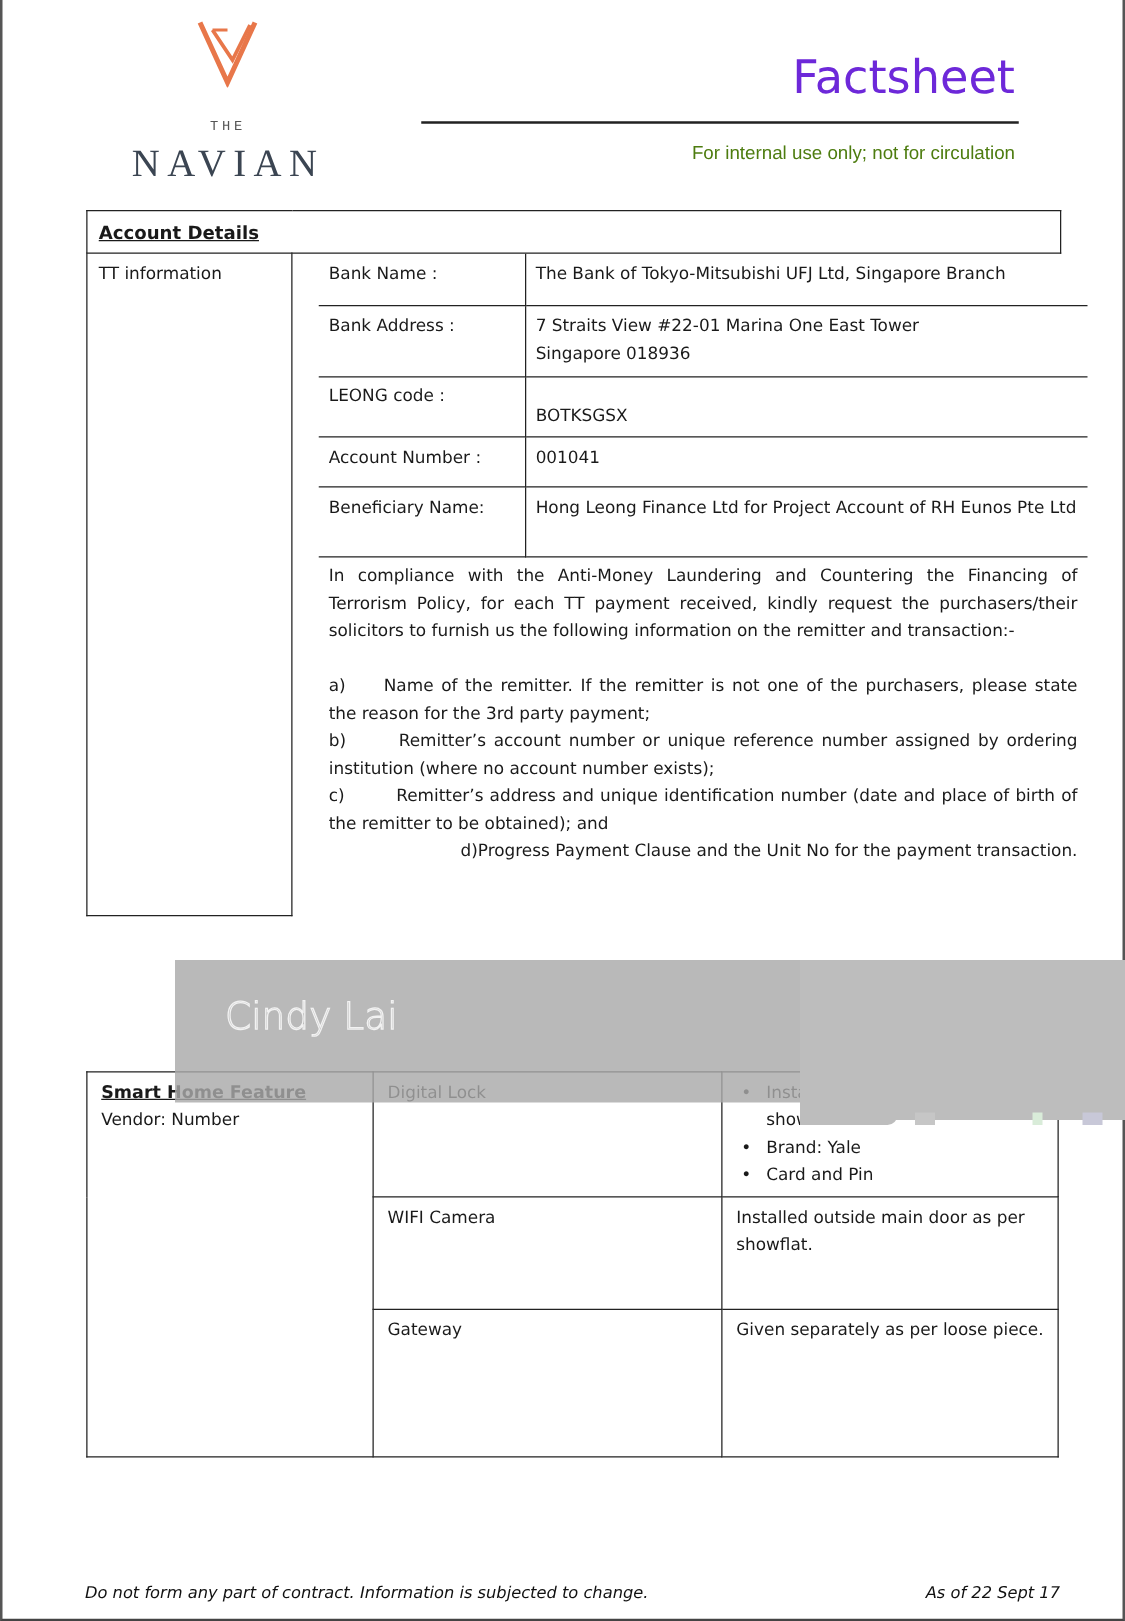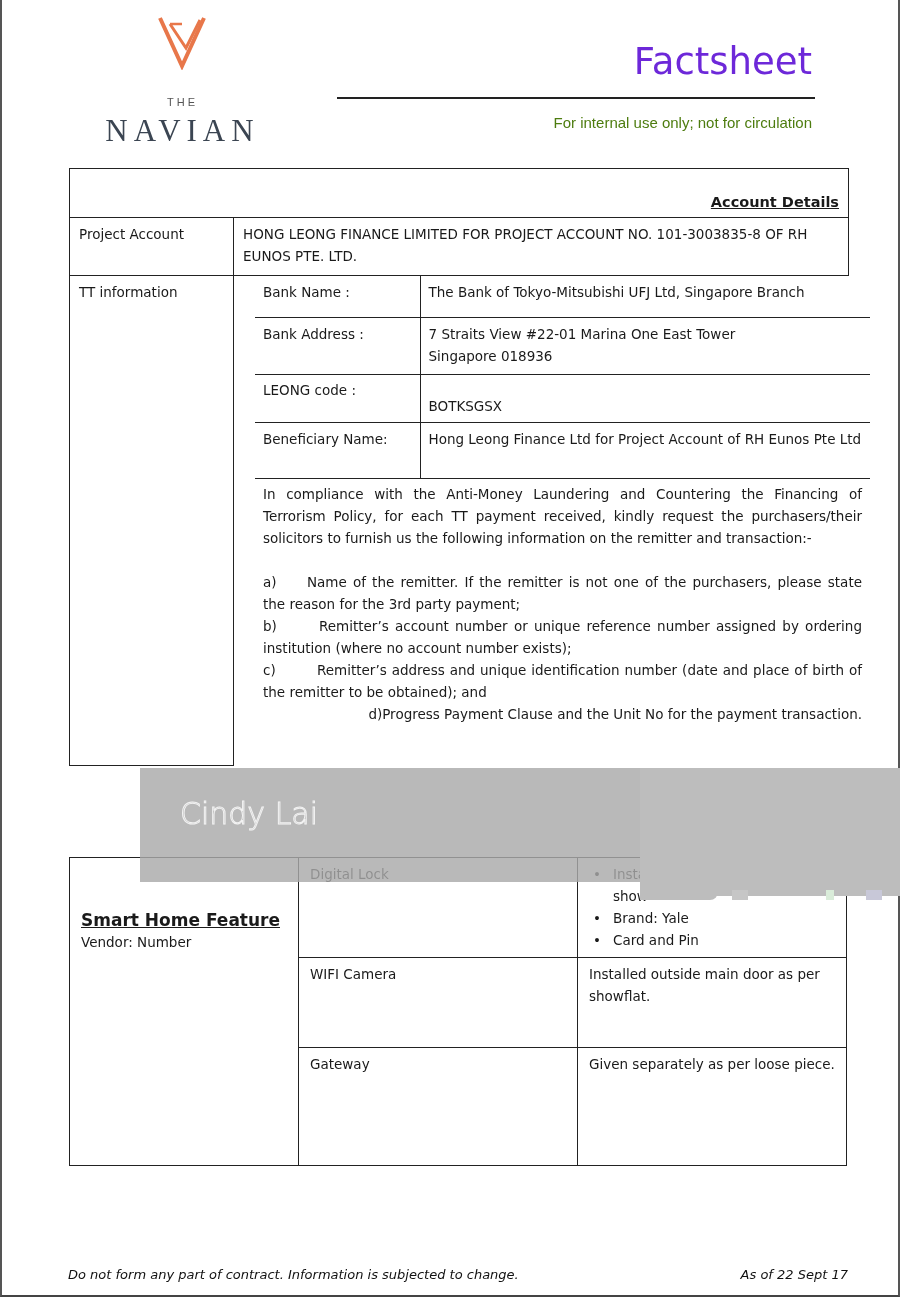--- a/index.html
+++ b/index.html
@@ -7,46 +7,46 @@
     body { position: relative; font-family: "DejaVu Sans", "Liberation Sans", sans-serif; color: #1a1a1a; }
 
     .page-frame {
       position: absolute; left: 0; top: 0; width: 900px; height: 1297px;
       border-left: 2px solid #555; border-right: 2px solid #555; border-bottom: 2px solid #444;
     }
 
     
     .logo { position: absolute; left: 90px; top: 10px; width: 185px; height: 130px; text-align: center; }
     .logo svg { position: absolute; left: 66px; top: 4px; }
-    .logo .the { position: absolute; left: 0; right: 0; top: 86px; font-family: Liberation Sans, sans-serif; font-size: 11px; letter-spacing: 3px; color: #555; }
+    .logo .the { position: absolute; left: 0; right: 0; top: 86px; font-family: Liberation Mono, monospace; font-size: 11px; letter-spacing: 3px; color: #555; }
     .logo .brand { position: absolute; left: 0; right: 0; top: 103px; font-family: "Liberation Serif", serif; font-size: 31px; letter-spacing: 6px; color: #3b4552; }
 
     .fact-title { position: absolute; right: 88px; top: 40px; font-family: "DejaVu Sans", sans-serif; font-size: 37px; color: #6d28d9; }
     .fact-rule { position: absolute; left: 337px; top: 97px; width: 478px; height: 2px; background: #222; }
     .fact-sub { position: absolute; right: 88px; top: 114px; font-family: "Liberation Sans", sans-serif; font-size: 15px; color: #4d7c0f; }
 
     
     table { border-collapse: collapse; position: absolute; table-layout: fixed; }
     td { border: 1.5px solid #222; vertical-align: top; font-family: "DejaVu Sans", sans-serif; font-size: 13.5px; line-height: 22px; color: #1a1a1a; }
 
     .acct { left: 69px; top: 168px; width: 779px; }
     .acct td { padding: 5px 8px 5px 9px; }
-    .acct .hdr { font-weight: bold; text-decoration: underline; font-size: 14.5px; padding: 22px 9px 4px 9px; text-align: right; }
+    .acct .hdr { font-weight: bold; text-decoration: underline; font-size: 14.5px; padding: 7px 9px 4px 9px; }
     .inner { position: static; width: 100%; margin-left: 21px; }
     .inner td { padding: 5px 8px; }
     .acct td.nest { padding: 0; border: none; }
 
     .compliance { padding: 4px 8px 8px 8px !important; text-align: justify; }
     .compliance p { margin: 0; }
     .compliance .gap { height: 22px; }
     .item-tag { display: inline-block; width: 44px; }
 
     .smart { left: 69px; top: 857px; width: 777px; height: 308px; }
     .smart td { padding: 5px 10px 5px 11px; }
-    .smart .title { font-weight: bold; text-decoration: underline; font-size: 17px; margin-top: 46px; }
+    .smart .title { font-weight: bold; text-decoration: underline; font-size: 14px; }
     .smart ul { list-style: none; padding-left: 2px; }
     .smart li { position: relative; padding-left: 22px; }
     .smart li::before { content: "\2022"; position: absolute; left: 2px; top: 0; }
 
     
     .overlay-left {
       position: absolute; left: 140px; top: 768px; width: 500px; height: 114px;
       background: rgba(170,170,170,0.82);
     }
     .overlay-name {
@@ -88,24 +88,20 @@
 
 <table class="acct">
   <colgroup>
       <col style="width:164px">
       <col style="width:615px">
     </colgroup>
   <tbody>
       <tr>
     <td colspan="2" class="hdr">Account Details</td>
   </tr>
-  <tr style="height:58px">
-    <td>Project Account</td>
-    <td>HONG LEONG FINANCE LIMITED FOR PROJECT ACCOUNT NO. 101-3003835-8 OF RH EUNOS PTE. LTD.</td>
-  </tr>
   <tr>
     <td>TT information</td>
     <td class="nest">
       <table class="inner">
         <colgroup>
               <col style="width:165px">
               <col style="width:450px">
             </colgroup>
         <tbody>
               <tr style="height:41px">
@@ -115,20 +111,24 @@
         <tr style="height:57px">
           <td style="border-left:none">Bank Address :</td>
           <td style="border-right:none">
             <div>7 Straits View  #22-01 Marina One East Tower</div>
             <div>Singapore 018936</div>
           </td>
         </tr>
         <tr style="height:32px">
           <td style="border-left:none;padding-top:4px">LEONG code :</td>
           <td style="border-right:none;padding-top:20px">BOTKSGSX</td>
+        </tr>
+        <tr style="height:40px">
+          <td style="border-left:none">Account Number :</td>
+          <td style="border-right:none">001041</td>
         </tr>
         <tr style="height:56px">
           <td style="border-left:none">Beneficiary Name:</td>
           <td style="border-right:none">Hong Leong Finance Ltd for Project Account of RH Eunos Pte Ltd</td>
         </tr>
         <tr>
           <td colspan="2" class="compliance" style="border-left:none;border-right:none;border-bottom:none;height:287px">
             <p>In compliance with the Anti-Money Laundering and Countering the Financing of Terrorism Policy, for each TT payment received, kindly request the purchasers/their solicitors to furnish us the following information on the remitter and transaction:-</p>
             <div class="gap"></div>
             <p><span class="item-tag">a)</span><span>Name of the remitter. If the remitter is not one of the purchasers, please state the reason for the 3rd party payment;</span></p>

